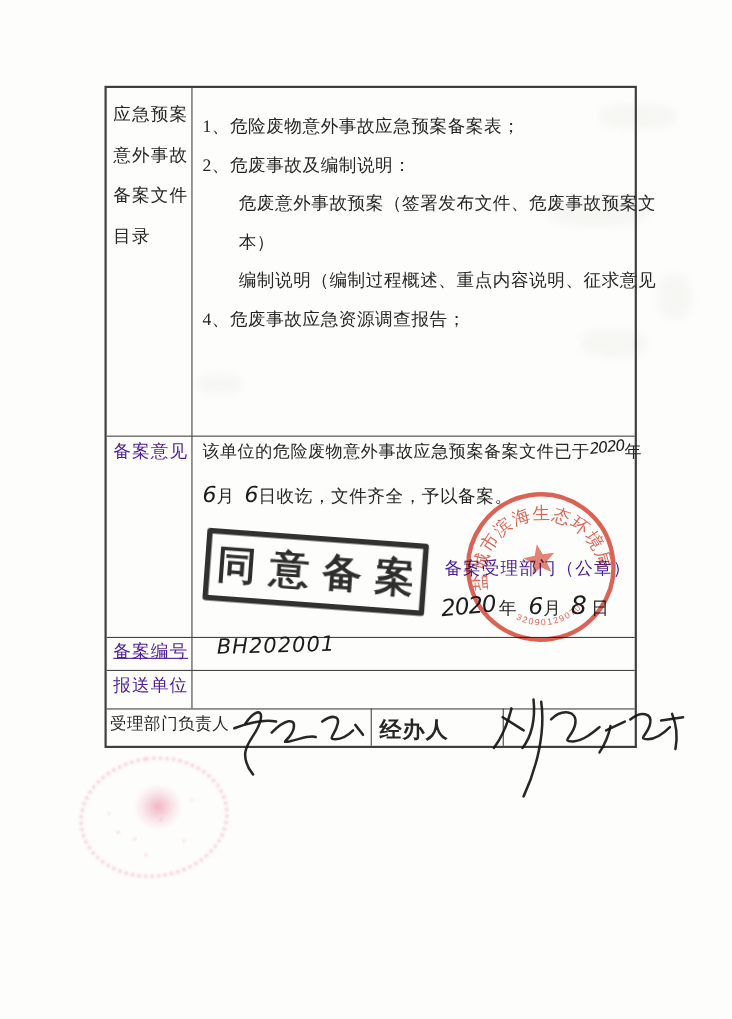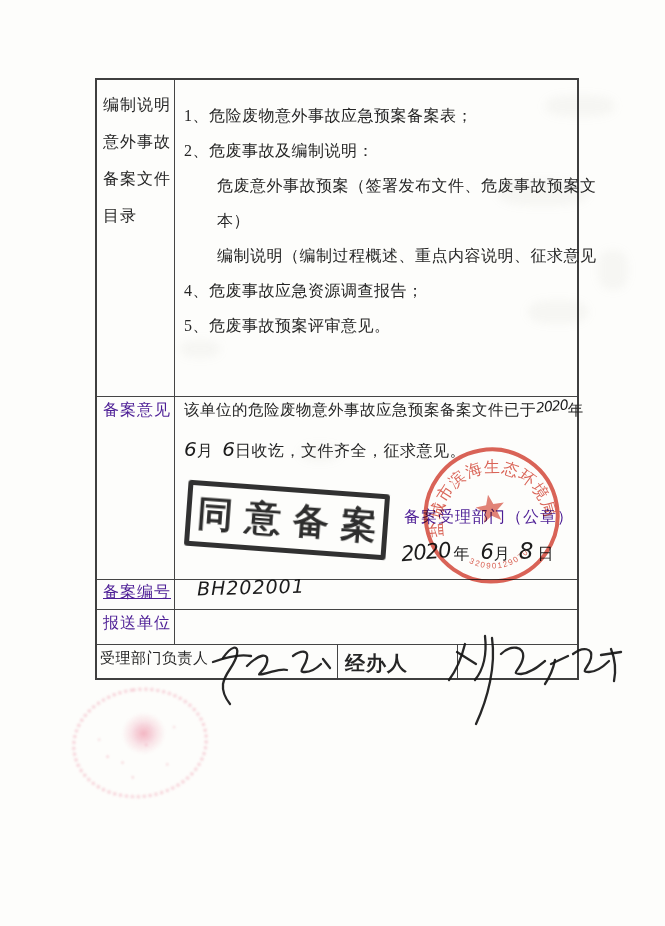--- a/index.html
+++ b/index.html
@@ -81,41 +81,40 @@
     <div class="hline" style="top:316px;"></div>
     <div class="hline" style="top:499px;"></div>
     <div class="hline" style="top:529px;"></div>
     <div class="hline" style="top:564px;"></div>
     <div class="vline" style="left:77px;top:0;height:564px;"></div>
     <div class="vline" style="left:240px;top:564px;height:34px;"></div>
     <div class="vline" style="left:360px;top:564px;height:34px;"></div>
   </div>
 
   <div class="abs" style="left:103px;top:86px;width:70px;">
-      <div class="label-line">编制说明</div>
+      <div class="label-line">应急预案</div>
       <div class="label-line">意外事故</div>
       <div class="label-line">备案文件</div>
       <div class="label-line">目录</div>
     </div>
   <div class="abs" style="left:184px;top:98px;width:392px;">
       <div class="cat-line">1、危险废物意外事故应急预案备案表；</div>
       <div class="cat-line">2、危废事故及编制说明：</div>
       <div class="cat-line indent">危废意外事故预案（签署发布文件、危废事故预案文</div>
       <div class="cat-line indent">本）</div>
       <div class="cat-line indent">编制说明（编制过程概述、重点内容说明、征求意见</div>
       <div class="cat-line">4、危废事故应急资源调查报告；</div>
-      <div class="cat-line">5、危废事故预案评审意见。</div>
     </div>
 
   <div class="abs print" style="left:103px;top:400px;">备案意见</div>
   <div class="abs nowrap" style="left:184px;top:400px;font-size:15.5px;letter-spacing:.5px;">
     <span>该单位的危险废物意外事故应急预案备案文件已于</span><span class="hand sup-year">2020</span><span>年</span>
   </div>
   <div class="abs nowrap" style="left:184px;top:437px;font-size:16px;letter-spacing:.5px;">
-    <span class="hand" style="font-size:20px;">6</span><span style="margin-right:9px;">月</span><span class="hand" style="font-size:20px;">6</span><span>日收讫，文件齐全，征求意见。</span>
+    <span class="hand" style="font-size:20px;">6</span><span style="margin-right:9px;">月</span><span class="hand" style="font-size:20px;">6</span><span>日收讫，文件齐全，予以备案。</span>
   </div>
 
   <div class="approve-stamp">
     <span>同意备案</span>
   </div>
 
   <div class="abs print" style="left:404px;top:507px;">备案受理部门（公章）</div>
   <div class="abs nowrap" style="left:401px;top:538px;font-size:16px;">
     <span class="hand" style="font-size:21px;display:inline-block;transform:rotate(-5deg);letter-spacing:-1px;">2020</span><span style="margin-left:3px;">年</span><span class="hand" style="font-size:21px;margin-left:11px;">6</span><span>月</span><span class="hand" style="font-size:23px;margin-left:9px;">8</span><span style="margin-left:4px;">日</span>
   </div>

